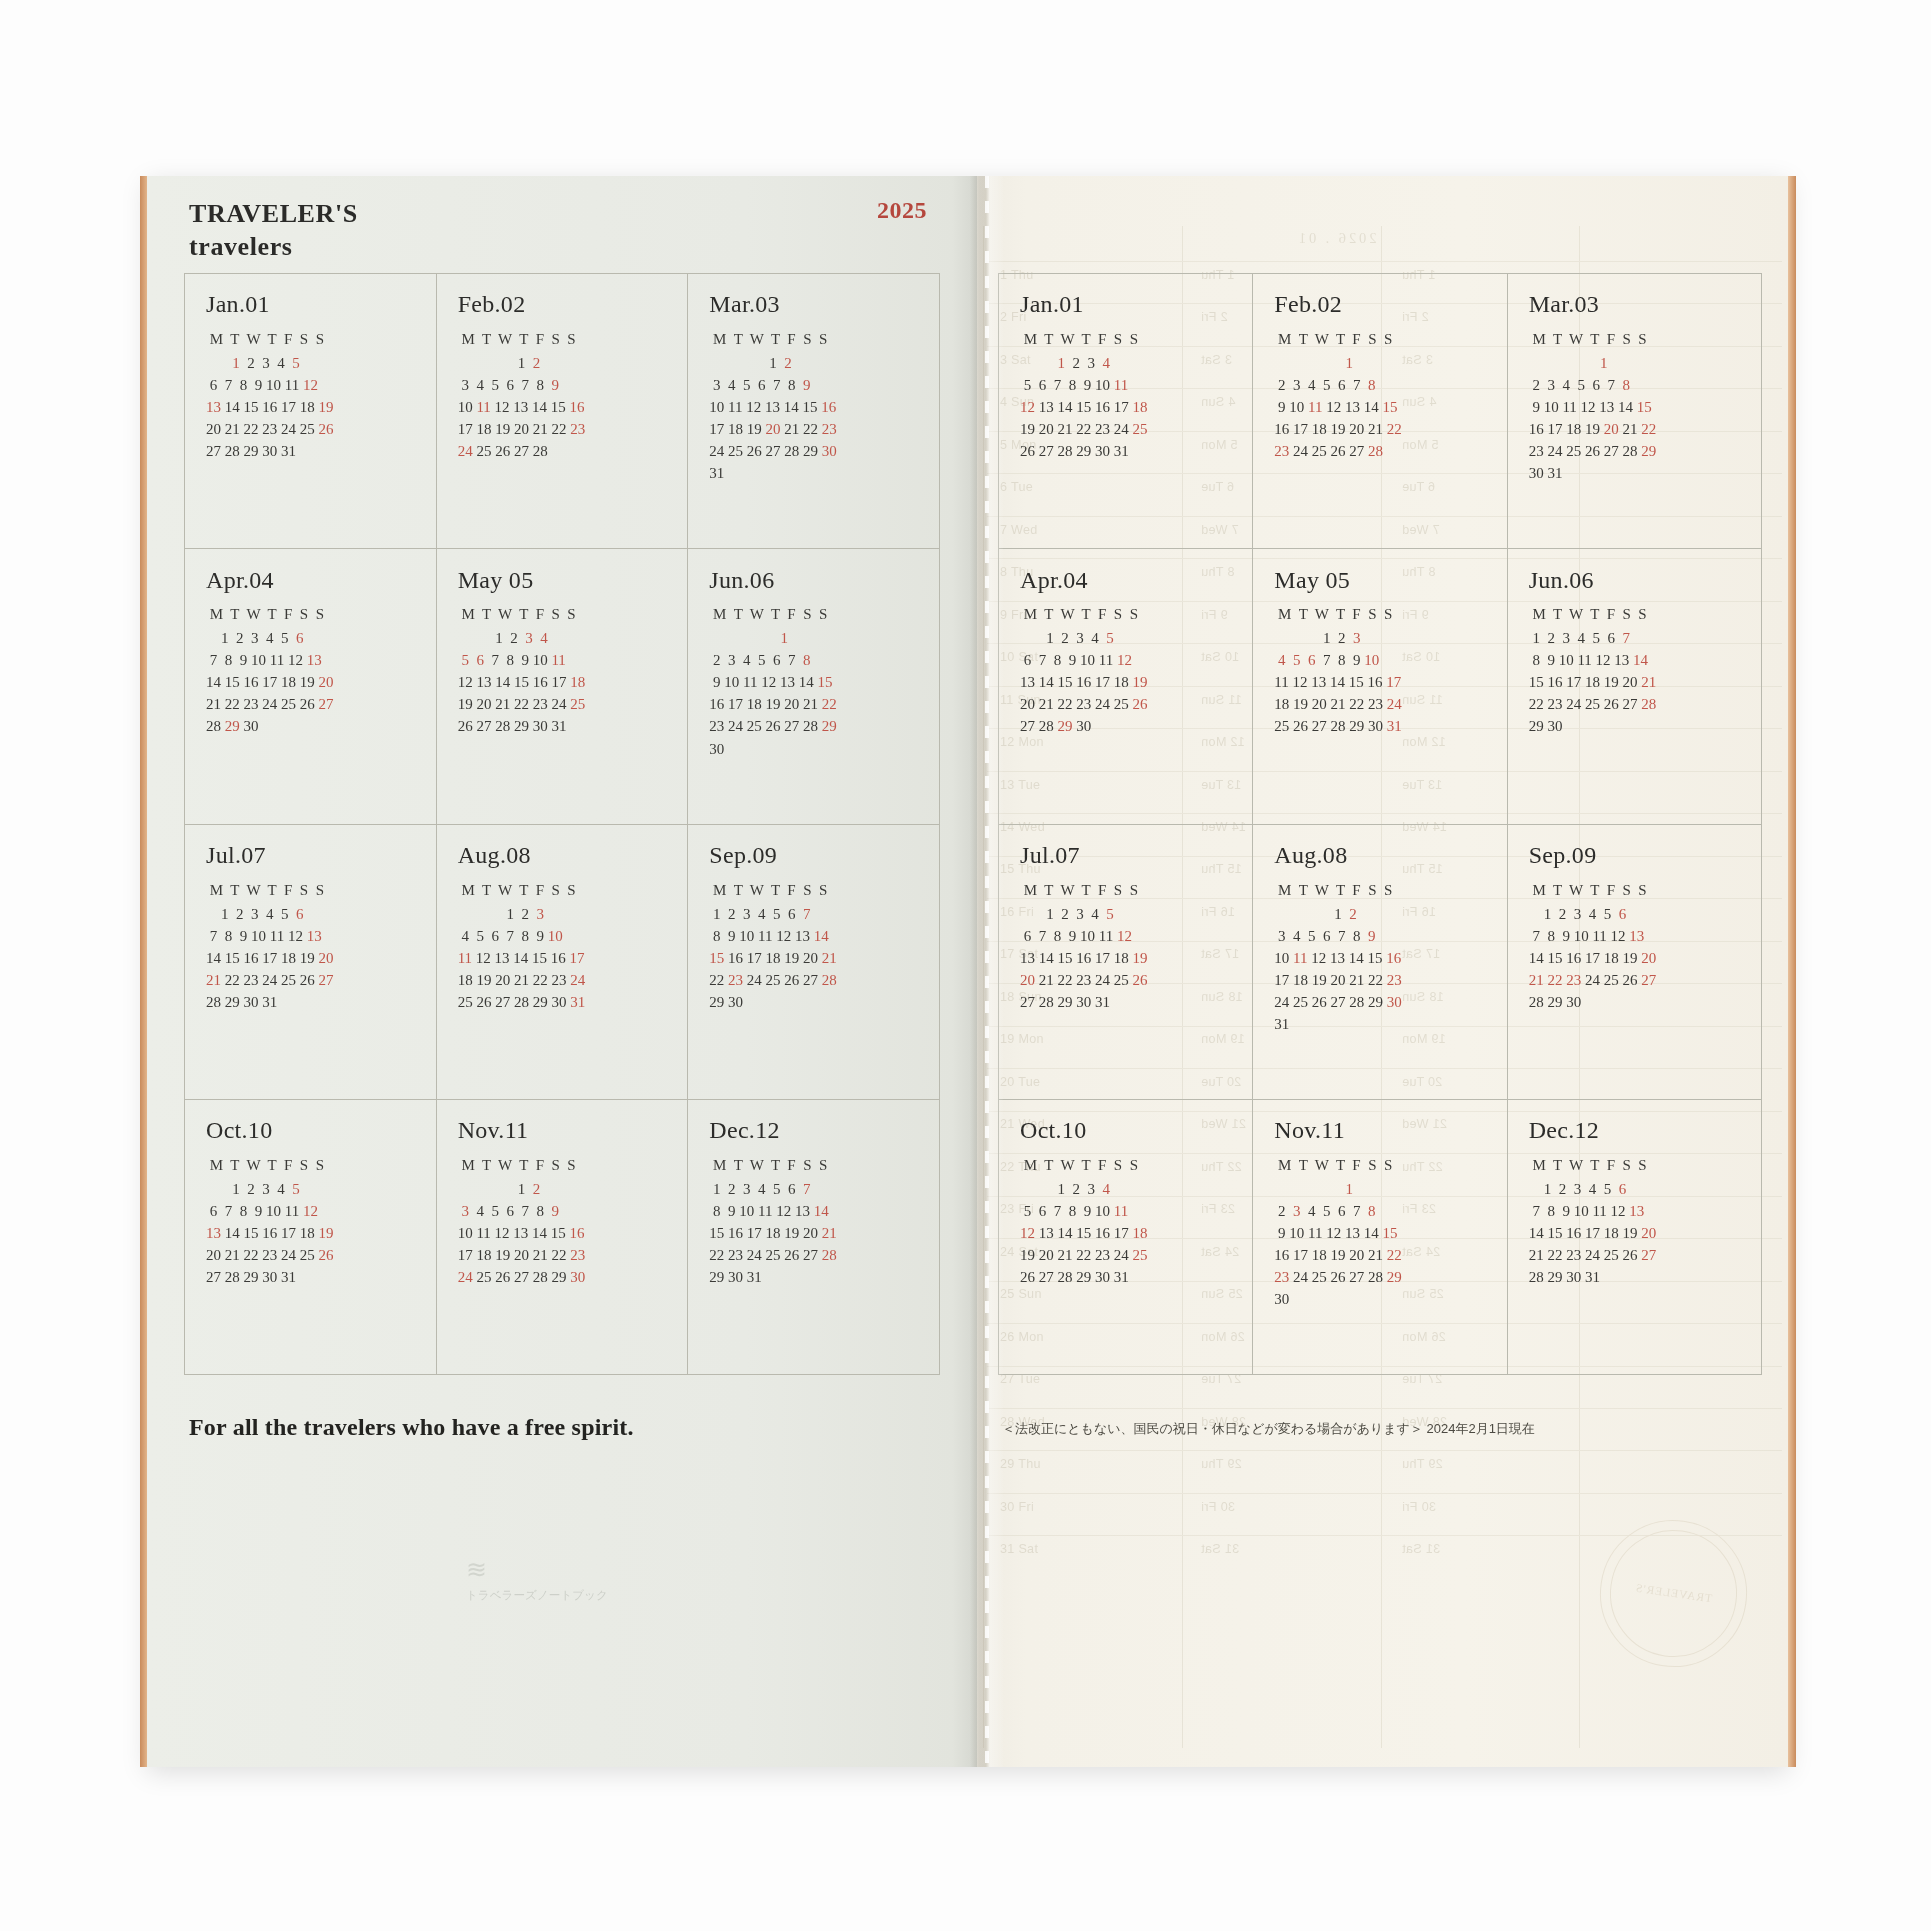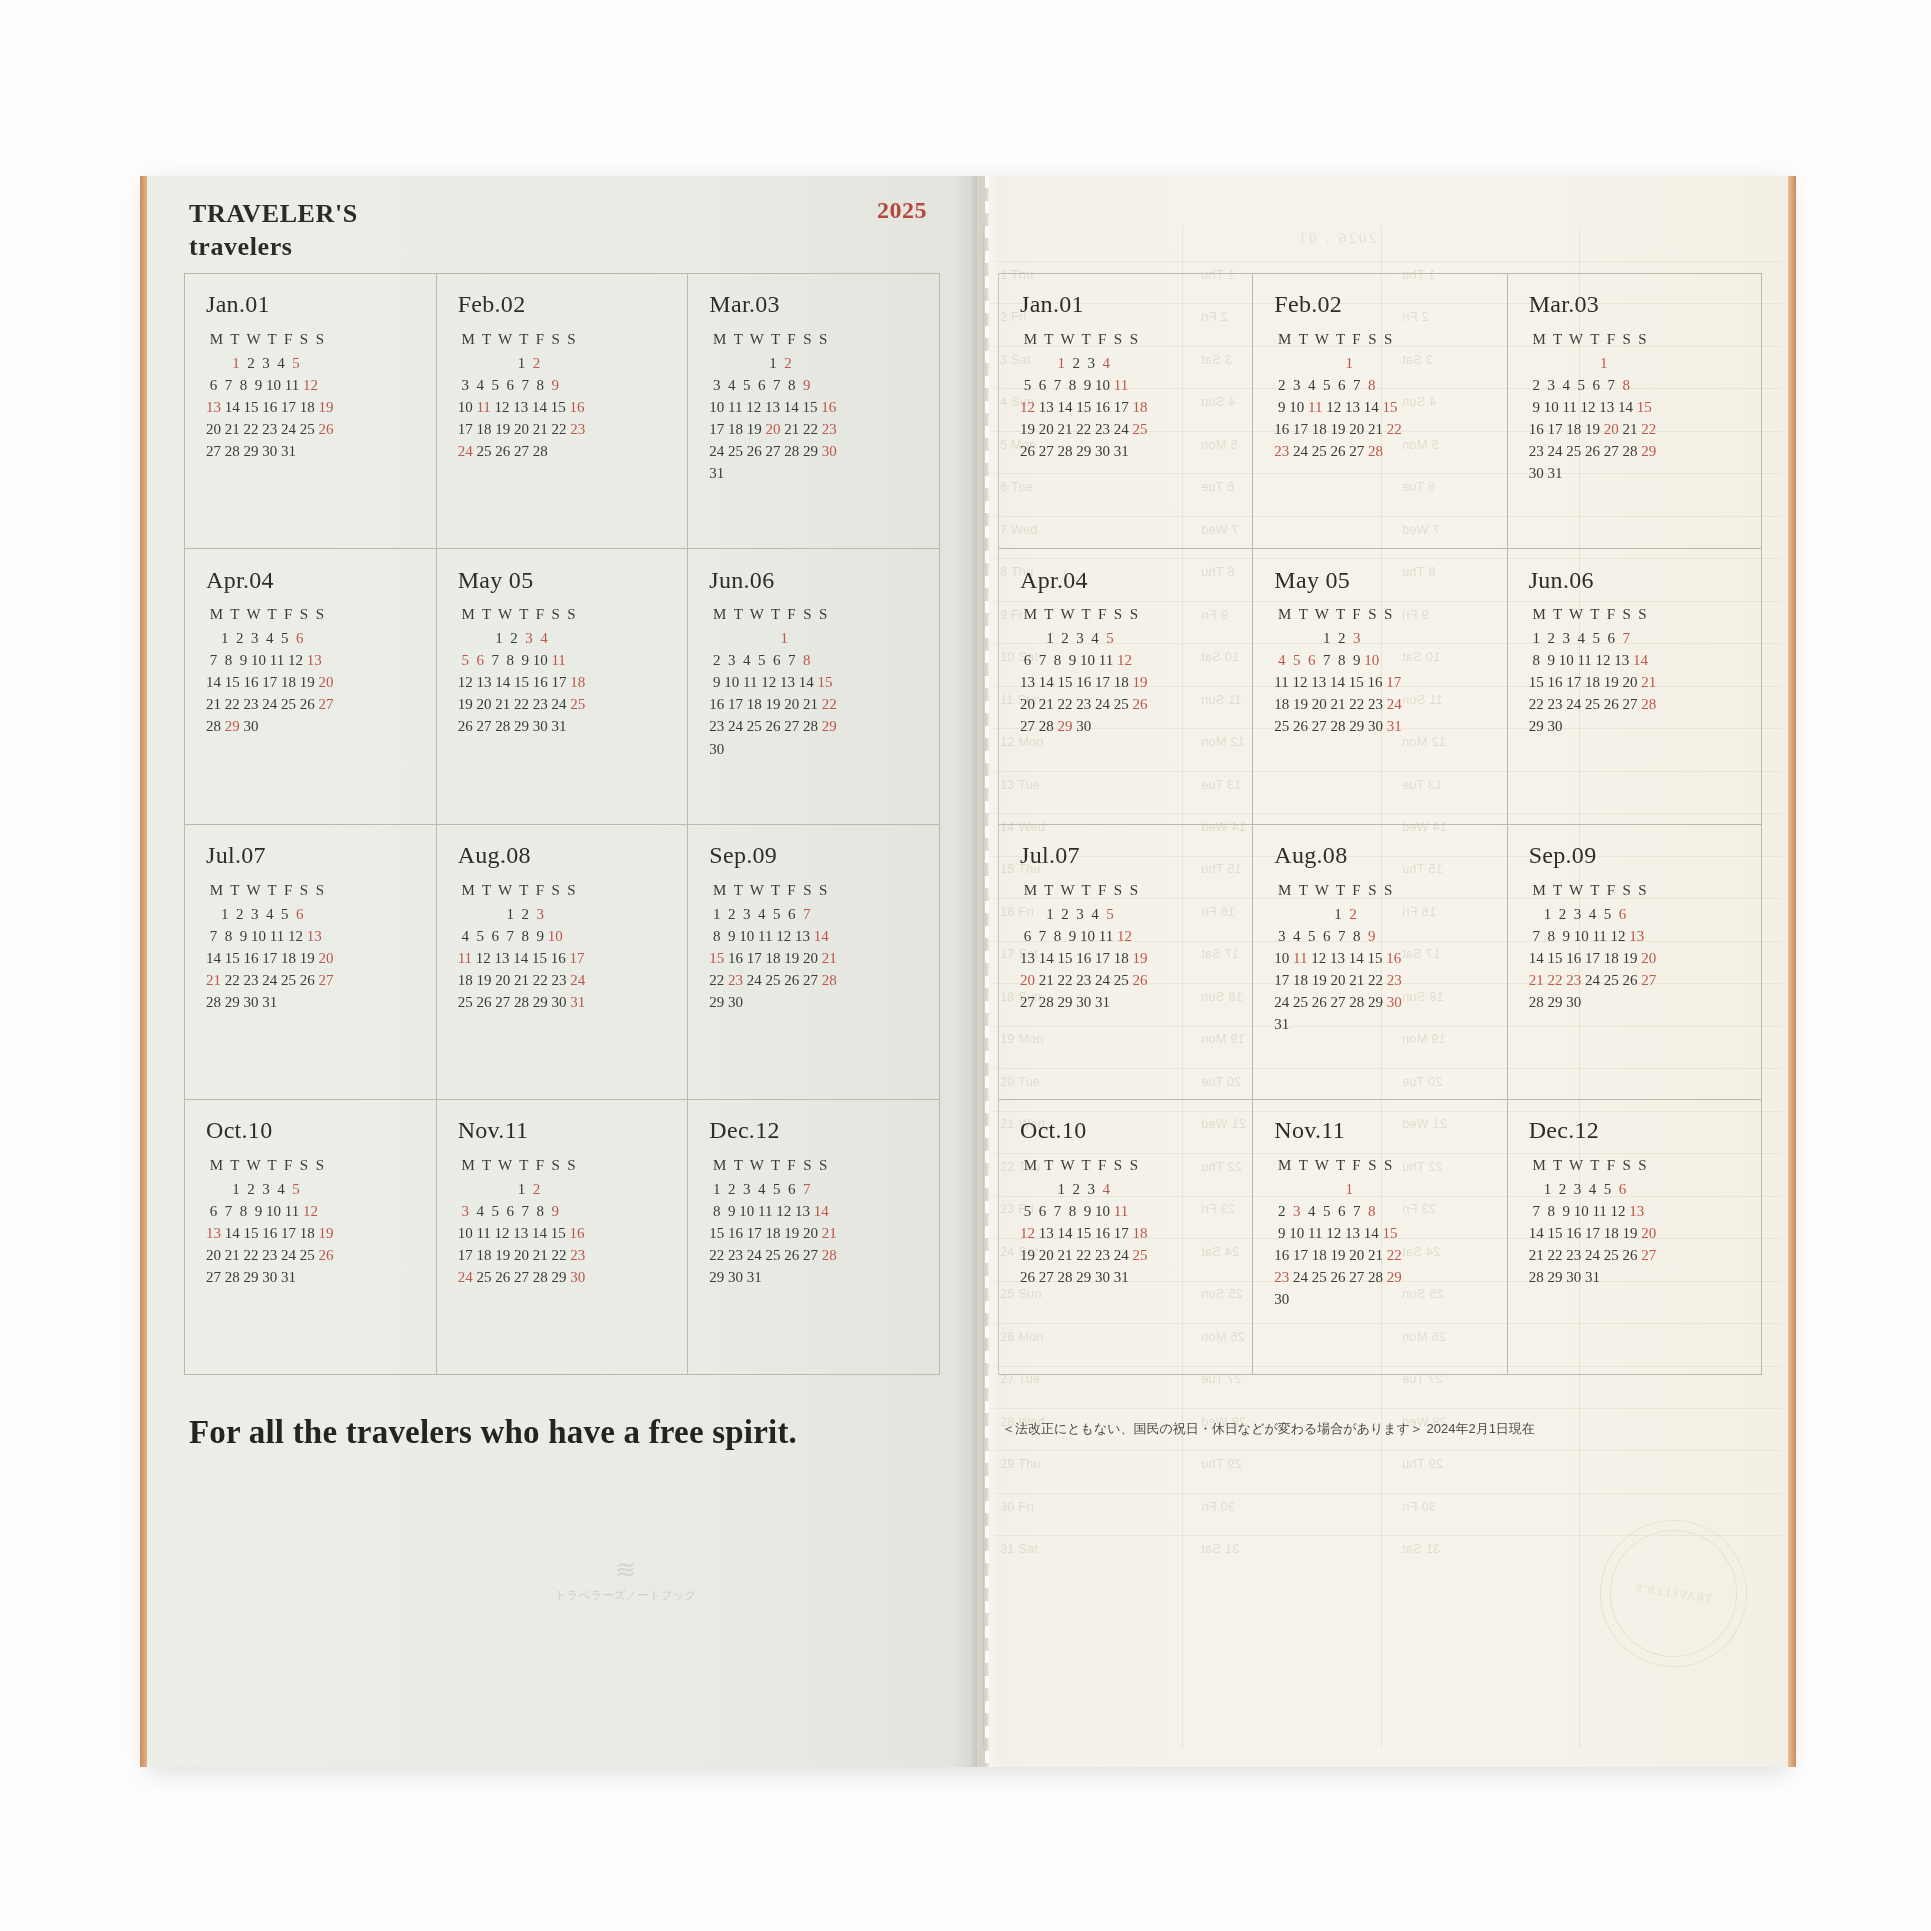--- a/index.html
+++ b/index.html
@@ -229,42 +229,42 @@
   .cal .wk { white-space: pre; display: block; }
   .cal .r { color: #c0564a; }
 
   
   .tagline {
     position: absolute;
     left: 42px;
     top: 1238px;
     font-family: "Liberation Serif", serif;
     font-weight: bold;
-    font-size: 33px;
+    font-size: 24px;
     color: #232320;
     letter-spacing: 0.2px;
     z-index: 4;
   }
   .note-jp {
     position: absolute;
     left: 25px;
     top: 1244px;
     font-family: "Liberation Sans", sans-serif;
     font-size: 13px;
     color: #4c4a42;
     letter-spacing: 0px;
     white-space: nowrap;
     z-index: 4;
   }
   .watermark {
     position: absolute;
     left: 319px;
     top: 1381px;
     width: 319px;
-    text-align: center;
+    text-align: left;
     font-family: "Liberation Sans", sans-serif;
     font-size: 11.6px;
     color: #cdd0c9;
     z-index: 2;
   }
   .watermark .swirl {
     display: block;
     font-size: 25px;
     color: #d2d5ce;
     line-height: 1;

